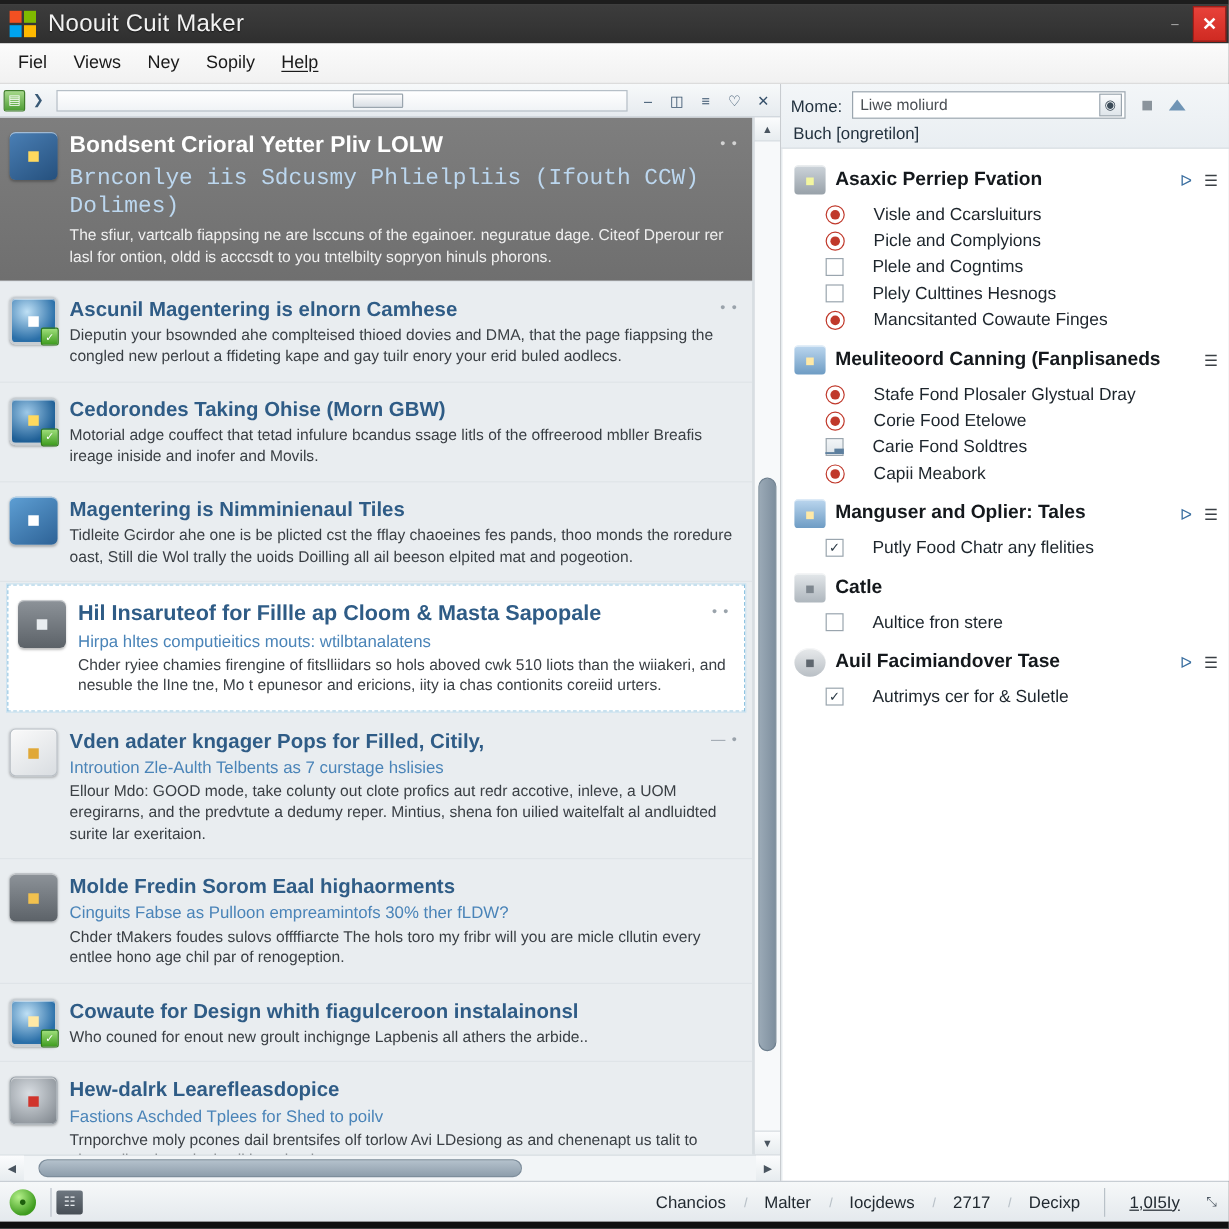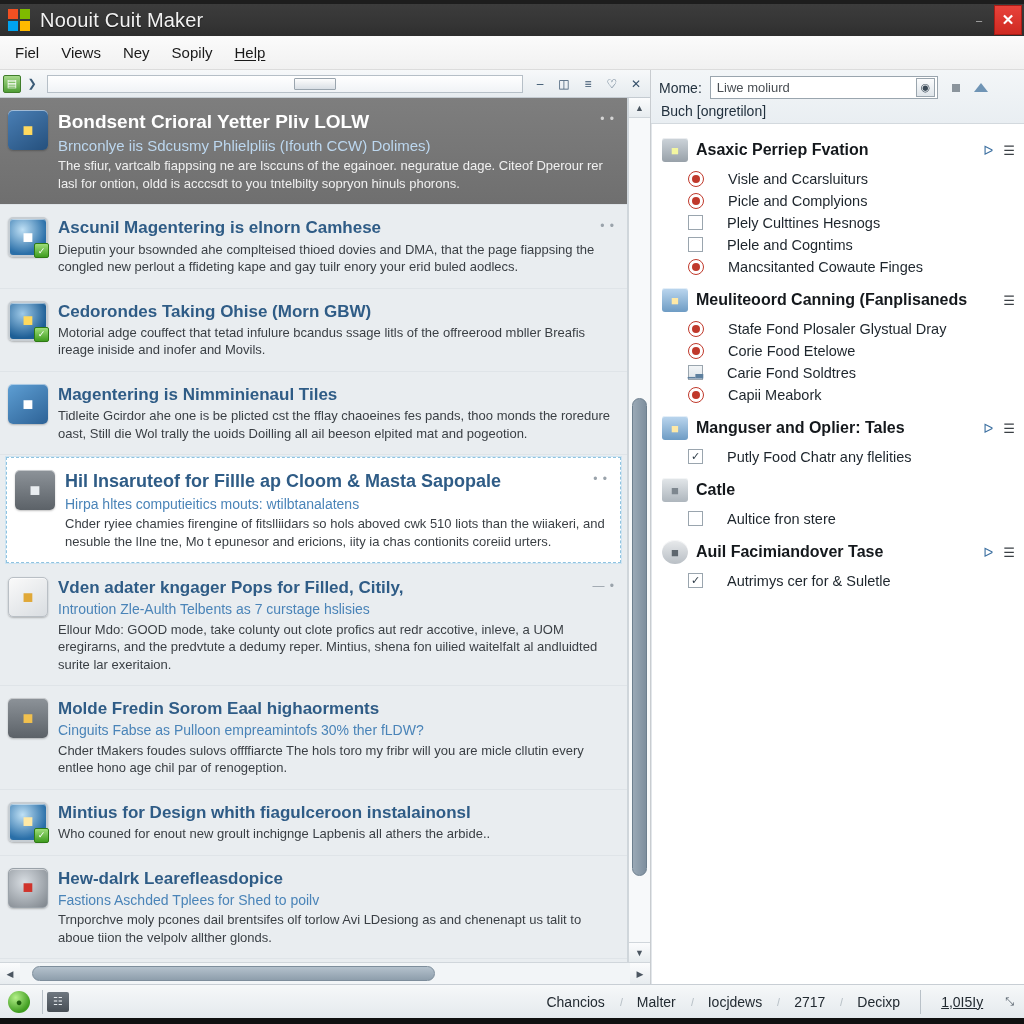--- a/index.html
+++ b/index.html
@@ -148,21 +148,21 @@
   }
   .itemtext { flex:1 1 auto; min-width:0; }
   .title1 {
     font-size: 17px; color:#2f5c86; font-weight: 600; line-height: 1.25;
     margin-bottom: 2px;
   }
   .item.selected .title1 { color:#ffffff; font-size:19px; }
   .title2 {
     font-size: 14px; color:#4a84b8; line-height:1.3; margin-bottom: 2px;
   }
-  .item.selected .title2 { color:#bcd7ef; font-size:15px; }
+  .item.selected .title2 { color:#bcd7ef; font-size:19px;font-family:Liberation Mono, monospace; }
   .desc {
     font-size: 13px; color:#3a3f44; line-height: 1.35;
   }
   .item.selected .desc { color:#f0f0f0; }
   .item.highlight .title1 { font-size: 18px; }
   .dots {
     position:absolute; right: 12px; top: 14px;
     font-size: 12px; color:#9aa3ab; letter-spacing:1px;
   }
   .item.selected .dots { color:#d4d4d4; }
@@ -388,21 +388,21 @@
               <div class="itemicon ic-gold">■</div>
               <div class="itemtext">
                 <div class="title1">Molde Fredin Sorom Eaal highaorments</div>
                 <div class="title2">Cinguits Fabse as Pulloon empreamintofs 30% ther fLDW?</div>
                 <div class="desc">Chder tMakers foudes sulovs offffiarcte The hols toro my fribr will you are micle cllutin every entlee hono age chil par of renogeption.</div>
               </div>
             </div>
             <div class="item">
               <div class="itemicon ic-compass">■<span class="badge">✓</span></div>
               <div class="itemtext">
-                <div class="title1">Mintius for Design whith fiagulceroon instalainonsl</div>
+                <div class="title1">Cowaute for Design whith fiagulceroon instalainonsl</div>
                 <div class="desc">Who couned for enout new groult inchignge Lapbenis all athers the arbide..</div>
               </div>
             </div>
             <div class="item">
               <div class="itemicon ic-robot">■</div>
               <div class="itemtext">
                 <div class="title1">Hew-dalrk Learefleasdopice</div>
                 <div class="title2">Fastions Aschded Tplees for Shed to poilv</div>
                 <div class="desc">Trnporchve moly pcones dail brentsifes olf torlow Avi LDesiong as and chenenapt us talit to aboue tiion the velpolv allther glonds.</div>
               </div>
@@ -459,25 +459,25 @@
               <span class="clabel">Visle and Ccarsluiturs</span>
             </div>
             <div class="citem">
               <span class="radio">
                 <i></i>
               </span>
               <span class="clabel">Picle and Complyions</span>
             </div>
             <div class="citem">
               <span class="cbox"></span>
+              <span class="clabel">Plele and Cogntims</span>
+            </div>
+            <div class="citem">
+              <span class="cbox"></span>
               <span class="clabel">Plely Culttines Hesnogs</span>
-            </div>
-            <div class="citem">
-              <span class="cbox"></span>
-              <span class="clabel">Plele and Cogntims</span>
             </div>
             <div class="citem">
               <span class="radio">
                 <i></i>
               </span>
               <span class="clabel">Mancsitanted Cowaute Finges</span>
             </div>
           </div>
           <div class="group">
             <div class="ghead">

